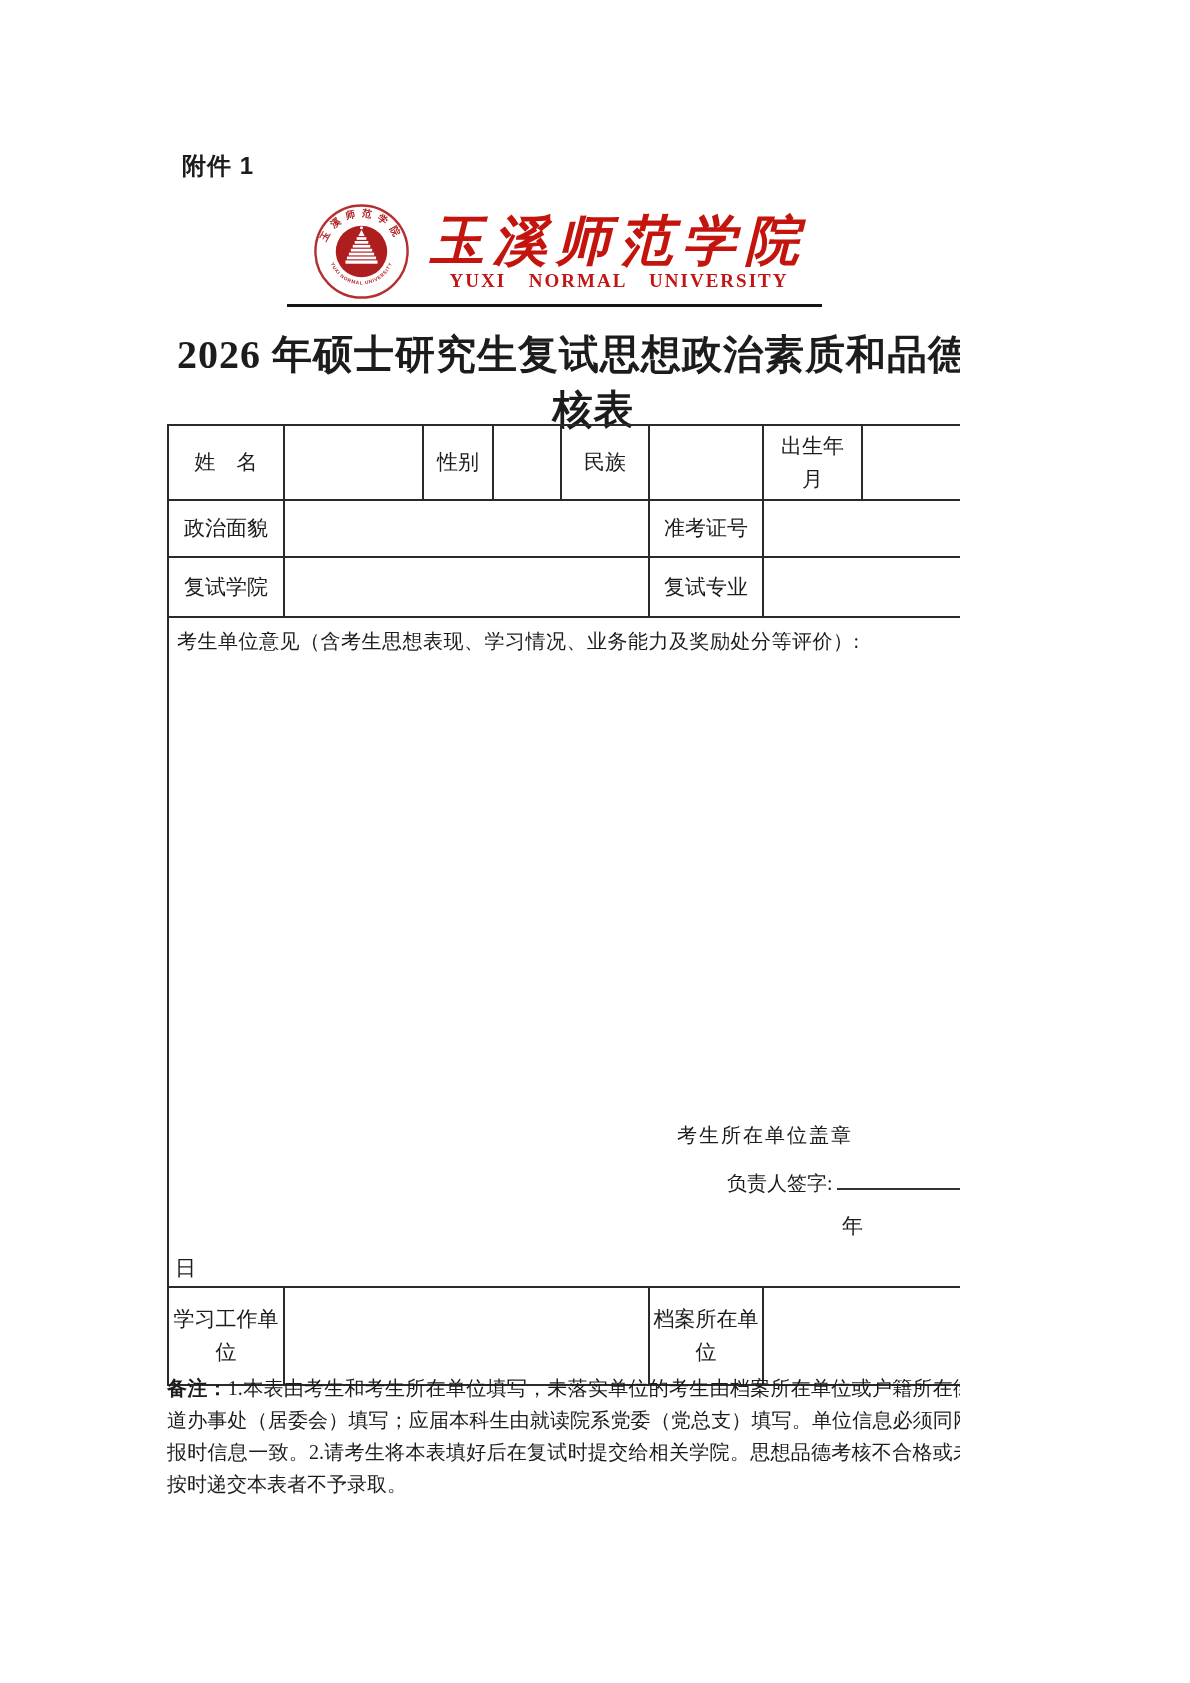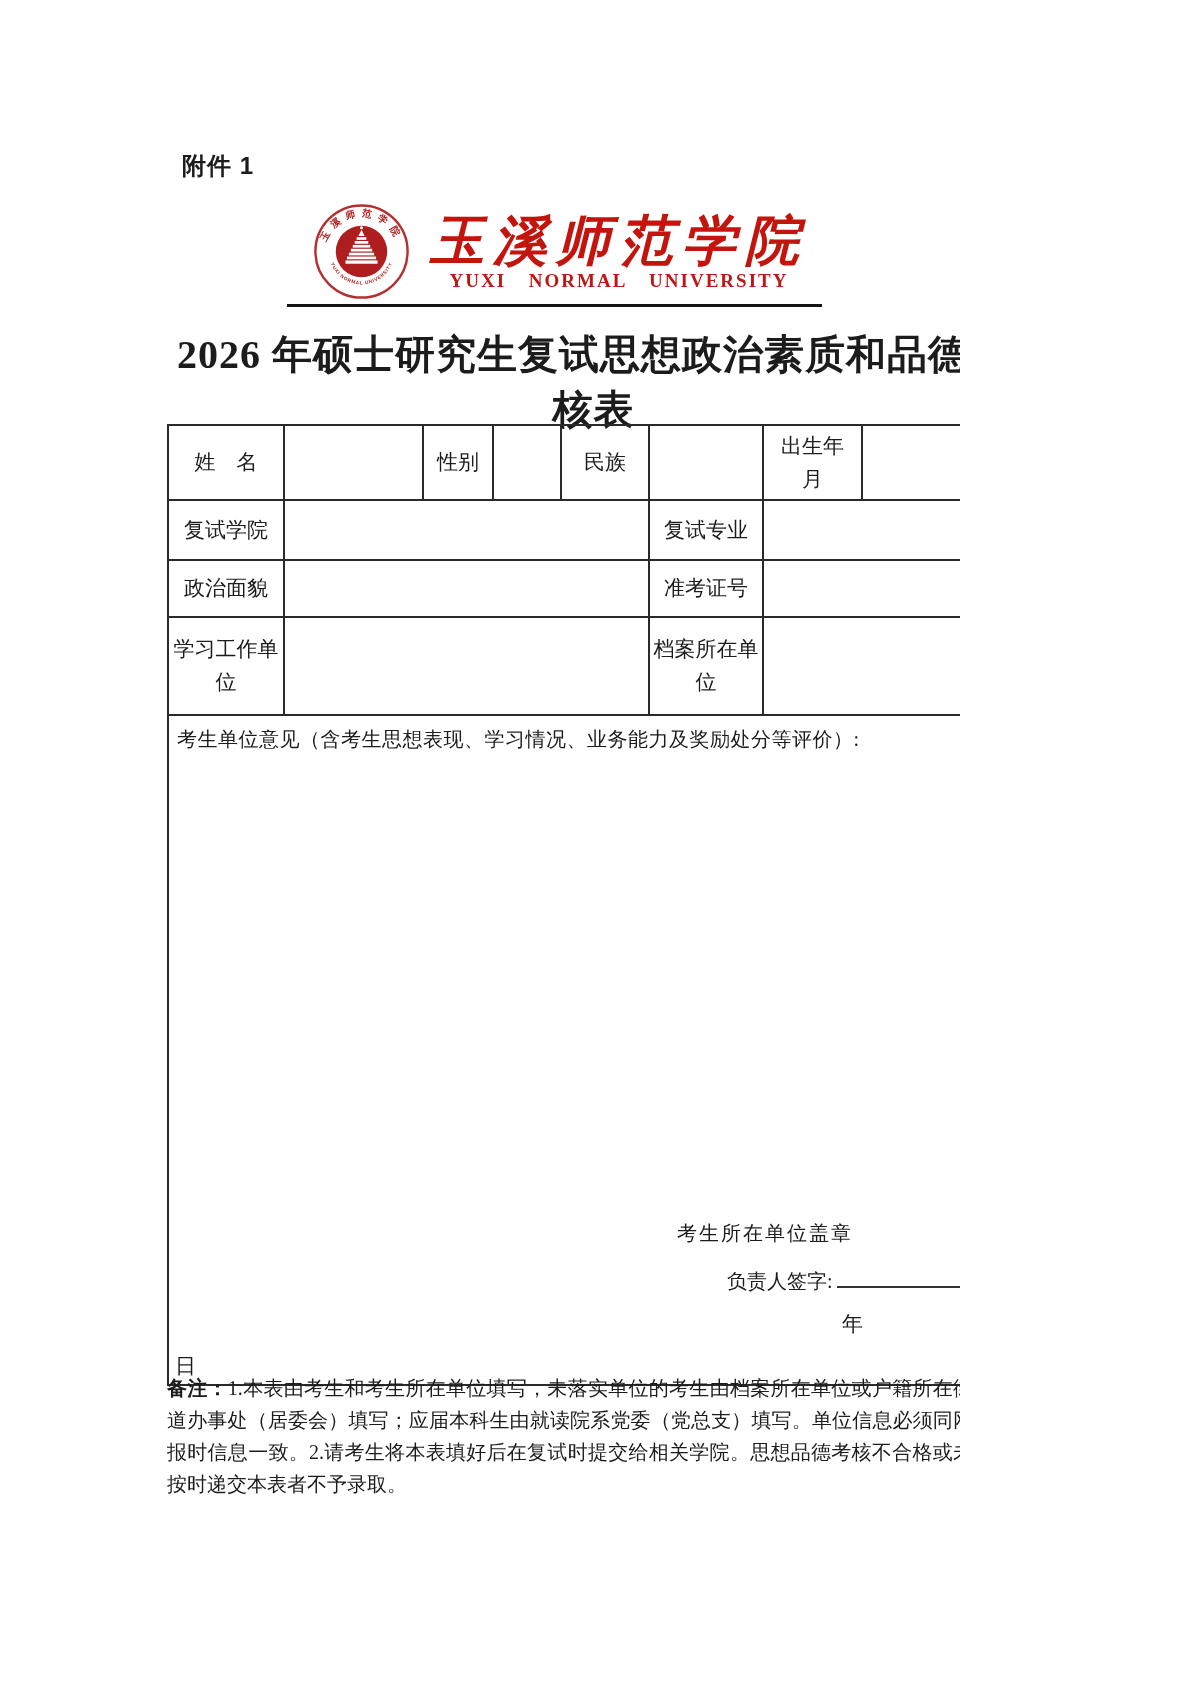--- a/index.html
+++ b/index.html
@@ -121,51 +121,51 @@
       <td class="h1"></td>
       <td class="h1">性别</td>
       <td class="h1"></td>
       <td class="h1">民族</td>
       <td class="h1"></td>
       <td class="h1">出生年
 月</td>
       <td class="h1"></td>
     </tr>
     <tr>
-      <td class="h3">复试学院</td>
-      <td class="h3" colspan="4"></td>
-      <td class="h3">复试专业</td>
-      <td class="h3" colspan="2"></td>
-    </tr>
-    <tr>
       <td class="h2">政治面貌</td>
       <td class="h2" colspan="4"></td>
       <td class="h2">准考证号</td>
       <td class="h2" colspan="2"></td>
     </tr>
     <tr>
-      <td class="h4">学习工作单
-位</td>
-      <td class="h4" colspan="4"></td>
-      <td class="h4">档案所在单
-位</td>
-      <td class="h4" colspan="2"></td>
+      <td class="h3">复试学院</td>
+      <td class="h3" colspan="4"></td>
+      <td class="h3">复试专业</td>
+      <td class="h3" colspan="2"></td>
     </tr>
     <tr>
       <td class="big" colspan="8">
         <div class="op-item op-prompt">考生单位意见（含考生思想表现、学习情况、业务能力及奖励处分等评价）:</div>
         <div class="op-item op-stamp">考生所在单位盖章</div>
         <div class="op-item op-sign">
           <span>负责人签字:</span><span class="sig-line"></span>
         </div>
         <div class="op-item op-year">年</div>
         <div class="op-item op-month">月</div>
         <div class="op-item op-day">日</div>
       </td>
     </tr>
+    <tr>
+      <td class="h4">学习工作单
+位</td>
+      <td class="h4" colspan="4"></td>
+      <td class="h4">档案所在单
+位</td>
+      <td class="h4" colspan="2"></td>
+    </tr>
   </tbody>
     </table>
 
   <p class="notes">
     <span class="notes-label">备注：</span><span>1.本表由考生和考生所在单位填写，未落实单位的考生由档案所在单位或户籍所在街道办事处（居委会）填写；应届本科生由就读院系党委（党总支）填写。单位信息必须同网报时信息一致。2.请考生将本表填好后在复试时提交给相关学院。思想品德考核不合格或未按时递交本表者不予录取。</span>
   </p>
 
   <div class="watermark">高考直通车</div>
 
 </div>

